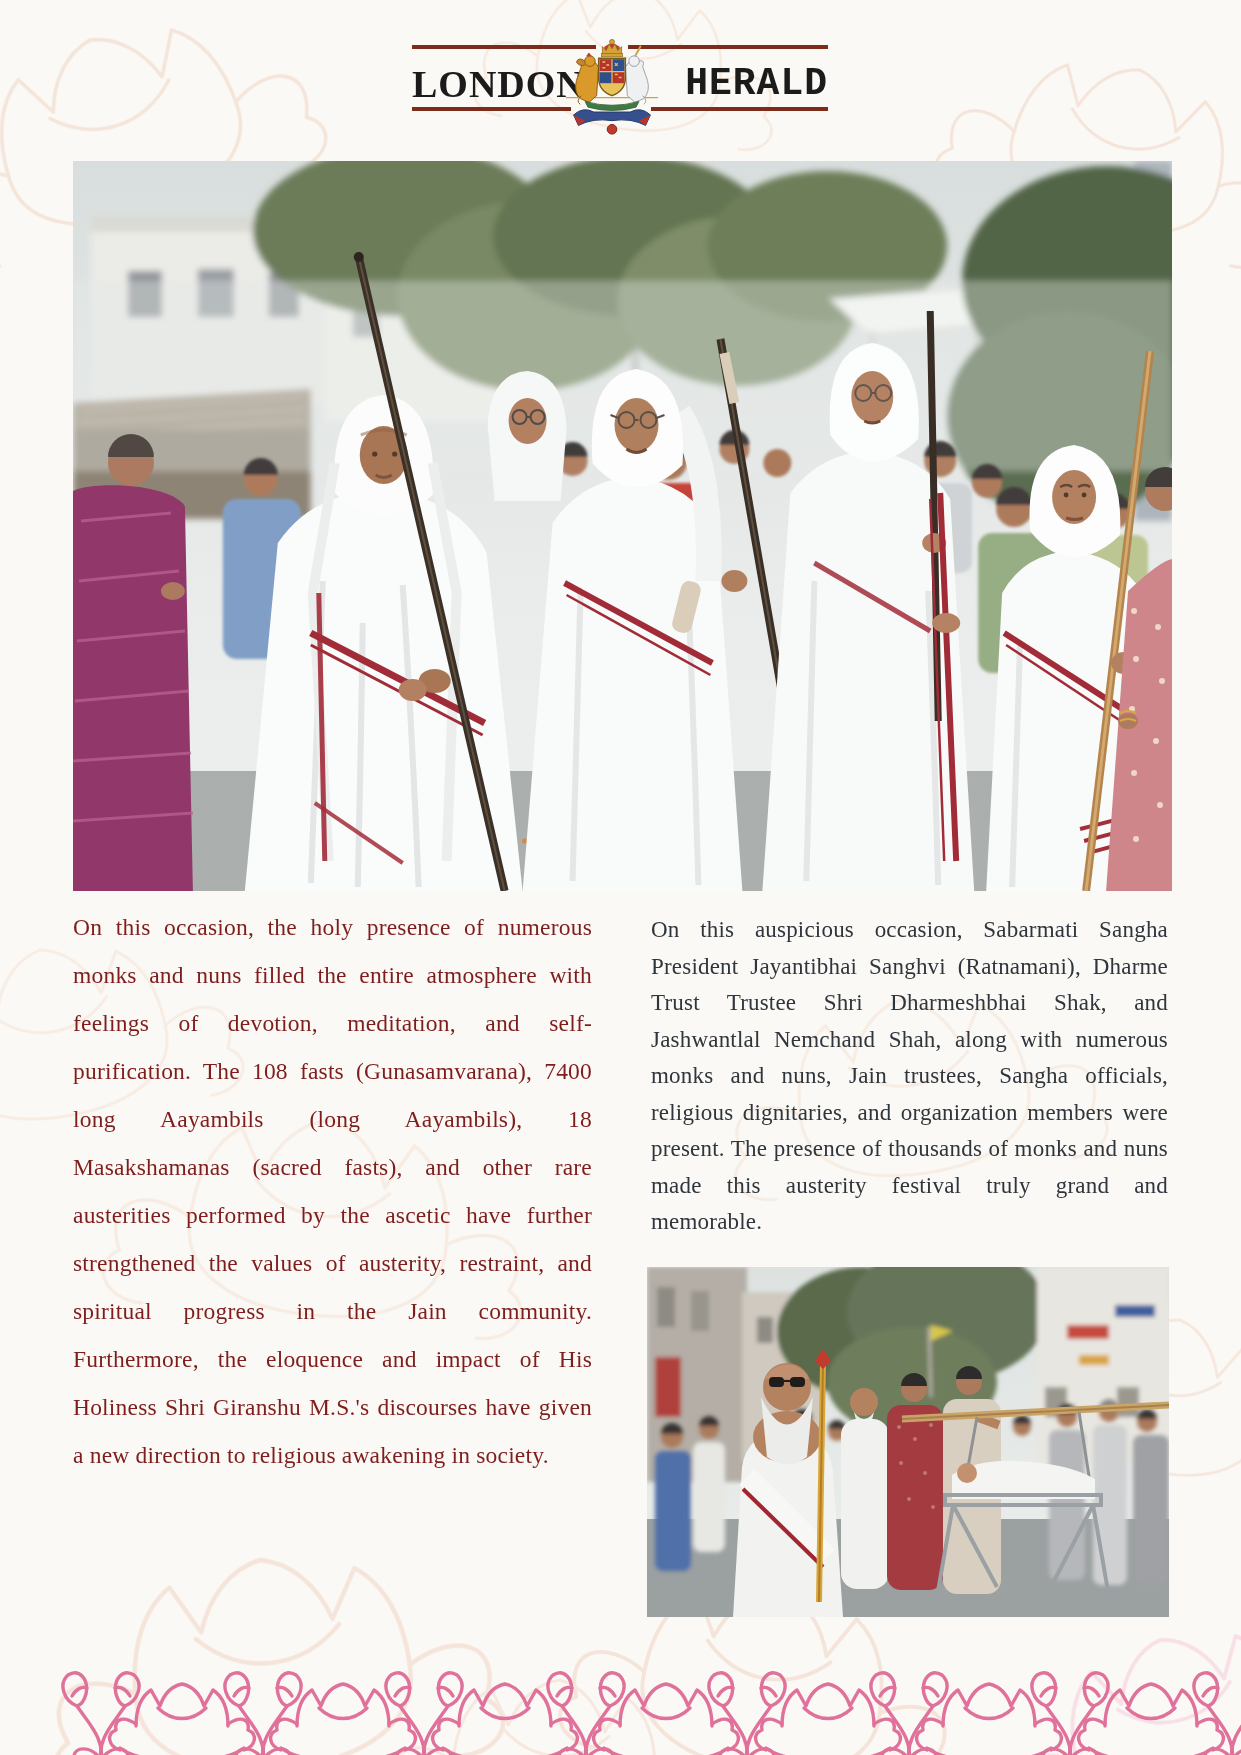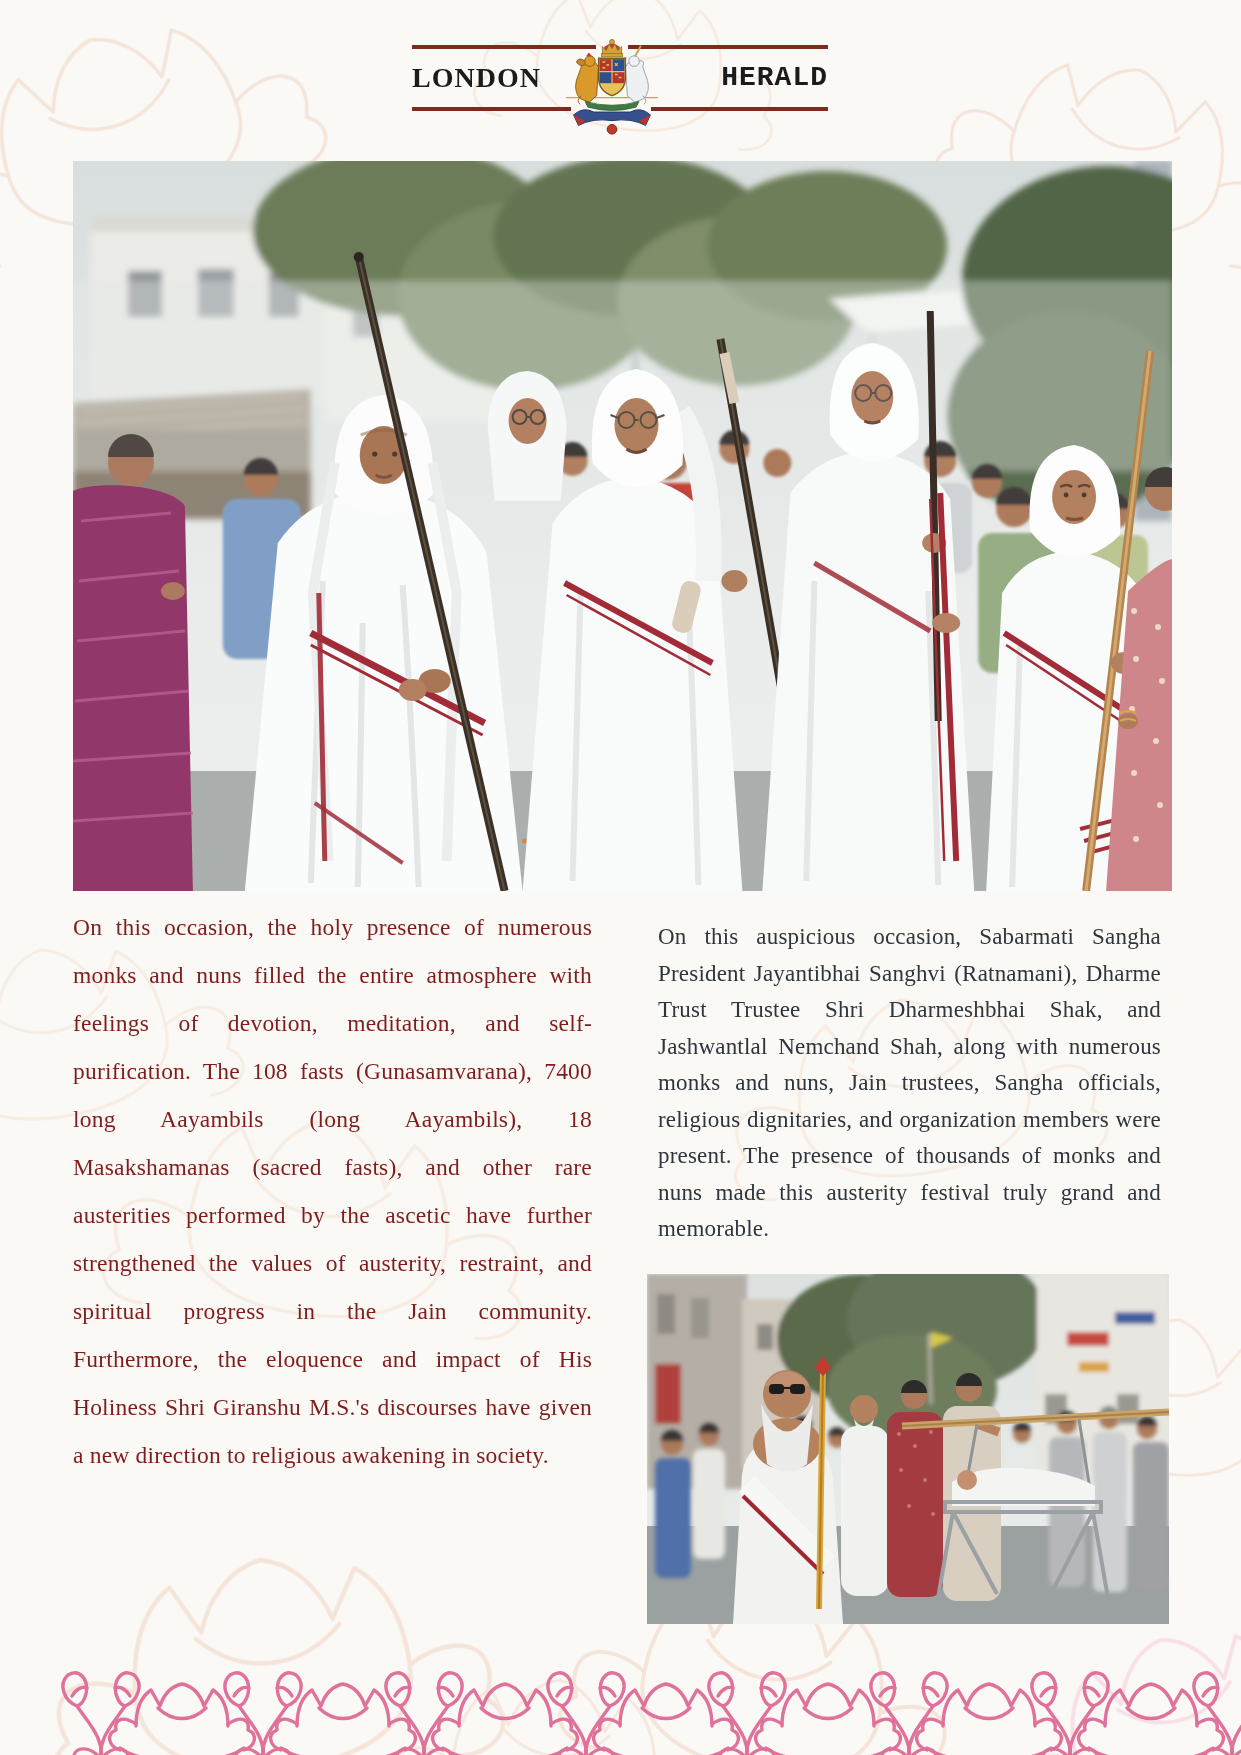--- a/index.html
+++ b/index.html
@@ -7,34 +7,34 @@
         font-family:"Liberation Serif",serif;}
   
   .wm{position:absolute;left:0;top:0;width:1241px;height:1755px;pointer-events:none;}
   
   .masthead{position:absolute;left:412px;top:38px;width:416px;height:96px;}
   .rule{position:absolute;background:#7b2c1a;height:4px;}
   .rule.tl{left:0;top:7px;width:184px;}
   .rule.tr{left:216px;top:7px;width:200px;}
   .rule.bl{left:0;top:69px;width:159px;}
   .rule.br{left:239px;top:69px;width:177px;}
-  .mast-title{position:absolute;top:24px;font-size:28px;font-weight:bold;color:#1b1b1b;
+  .mast-title{position:absolute;top:24px;font-size:38px;font-weight:bold;color:#1b1b1b;
               letter-spacing:1px;font-family:"Liberation Serif",serif;white-space:nowrap;}
   .mast-title.lft{left:0;}
   .mast-title.rgt{right:0;font-family:Liberation Mono, monospace;}
   .crest{position:absolute;left:152px;top:0px;width:96px;height:100px;}
   
   .photo-main{position:absolute;left:73px;top:161px;width:1099px;height:730px;overflow:hidden;}
   .photo-main svg,.photo-secondary svg{display:block;}
   
   .col-left{position:absolute;left:73px;top:903px;width:519px;}
   .col-left p{margin:0;font-size:23.5px;line-height:48px;text-align:justify;color:#7f1d1d;
               letter-spacing:0.2px;}
   .col-right{position:absolute;left:647px;top:908px;width:525px;}
-  .col-right p{margin:11px;font-size:23px;line-height:36.5px;text-align:justify;color:#2f353c;
+  .col-right p{margin:4px;font-size:23px;line-height:36.5px;text-align:justify;color:#2f353c;
                letter-spacing:0.2px;}
   .photo-secondary{margin-top:26px;width:522px;height:350px;overflow:hidden;}
   
   .border-bottom{position:absolute;left:0;top:1668px;width:1241px;height:87px;}
 </style>
 </head>
 <body>
 
 <div class="page">
 

